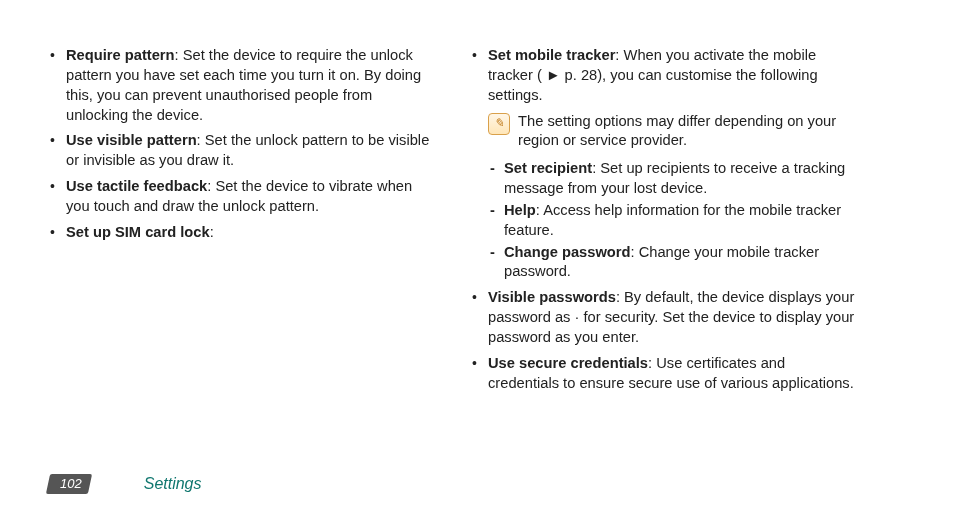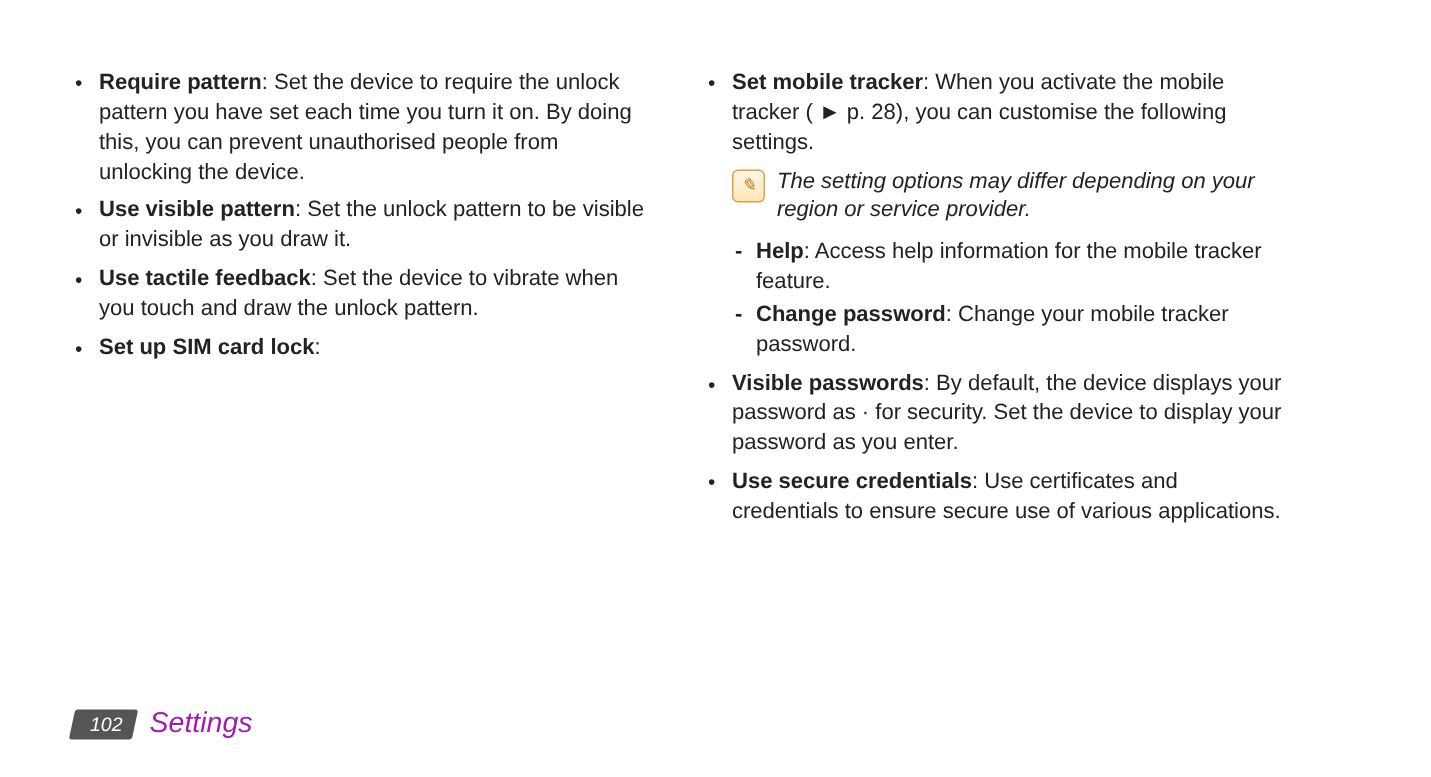--- a/index.html
+++ b/index.html
@@ -9,25 +9,25 @@
   .col { flex: 1 1 50%; font-size: 14.7px; line-height: 1.35; }
   ul.bullets { list-style: none; padding-left: 0; }
   ul.bullets > li { position: relative; padding-left: 18px; margin-bottom: 6px; }
   ul.bullets > li::before { content: "•"; position: absolute; left: 2px; top: 0; font-size: 14px; }
   ul.dashes { list-style: none; padding-left: 0; margin-top: 2px; }
   ul.dashes > li { position: relative; padding-left: 16px; margin-top: 2px; margin-bottom: 2px; }
   ul.dashes > li::before { content: "-"; position: absolute; left: 2px; top: 0; font-weight: bold; }
   .term { font-weight: 700; }
   .note-row { display: flex; align-items: flex-start; gap: 8px; margin: 6px 0 8px 0; }
   .note-icon { width: 22px; height: 22px; flex: 0 0 22px; border: 1px solid #d9a04a; border-radius: 4px; background: linear-gradient(#fff6e6, #ffe6b8); display:flex; align-items:center; justify-content:center; font-size: 12px; font-style: italic; color:#c07a1a; margin-top:1px; }
-  .note-text { flex: 1; font-style: italic; }
+  .note-text { flex: 1; }
   .footer { position: absolute; left: 48px; bottom: 24px; display: flex; align-items: center; gap: 10px; }
   .page-badge { background: #555; color: #fff; font-style: italic; font-size: 13px; padding: 0 8px 0 12px; height: 20px; line-height: 20px; border-radius: 2px; position: relative; transform: skewX(-12deg); }
   .page-badge span { display:inline-block; transform: skewX(12deg); }
-  .section-name { font-style: italic; font-size: 19px; color: #a21caf; }
+  .section-name { font-style: italic; font-size: 16px; color: #0f766e; margin-left: 44px; }
 </style>
 </head>
 <body>
 
 <div class="page">
   <div class="cols">
 
     <div class="col">
       <ul class="bullets">
         <li>
@@ -48,20 +48,23 @@
     <div class="col">
       <ul class="bullets">
         <li>
           <span class="term">Set mobile tracker</span><span>: When you activate the mobile tracker ( ► p. 28), you can customise the following settings.</span>
           <div class="note-row">
             <div class="note-icon">✎</div>
             <div class="note-text">The setting options may differ depending on your region or service provider.</div>
           </div>
           <ul class="dashes">
             <li>
+              <span class="term">Set recipient</span><span>: Set up recipients to receive a tracking message from your lost device.</span>
+            </li>
+            <li>
               <span class="term">Help</span><span>: Access help information for the mobile tracker feature.</span>
             </li>
             <li>
               <span class="term">Change password</span><span>: Change your mobile tracker password.</span>
             </li>
           </ul>
         </li>
         <li>
           <span class="term">Visible passwords</span><span>: By default, the device displays your password as · for security. Set the device to display your password as you enter.</span>
         </li>

